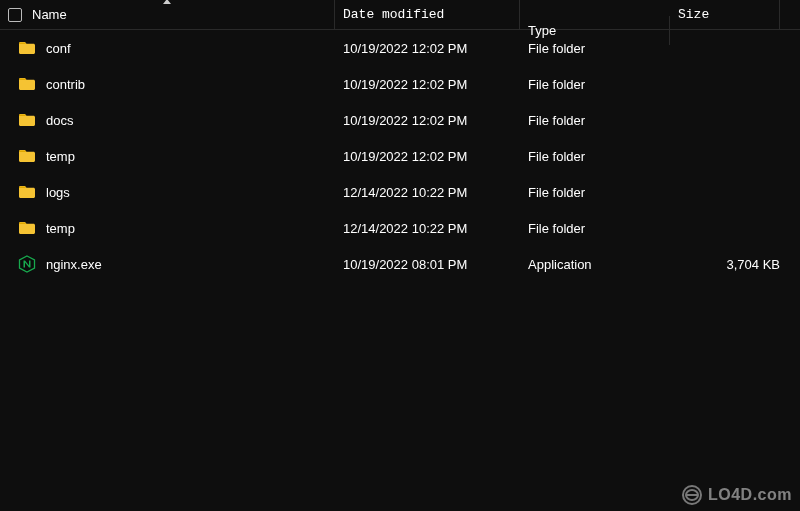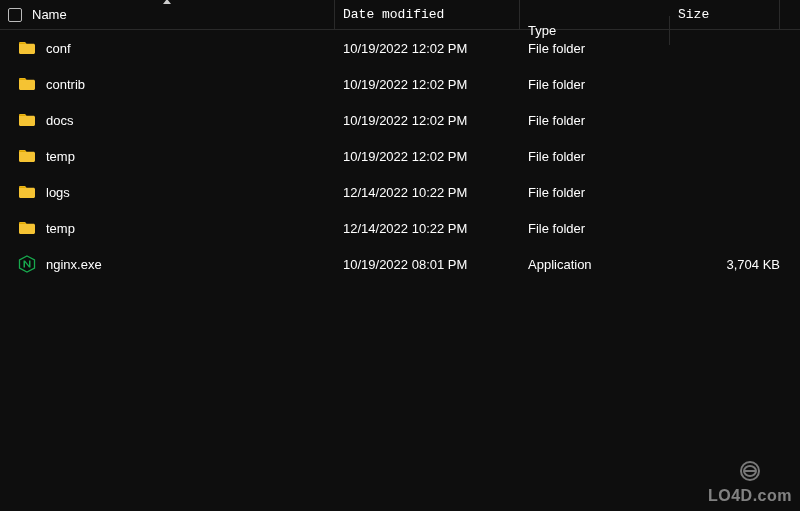--- a/index.html
+++ b/index.html
@@ -79,21 +79,20 @@
     right: 8px;
     bottom: 6px;
     display: flex;
     align-items: center;
     gap: 6px;
     opacity: 0.55;
     color: #e0e0e0;
     font-weight: 600;
     font-size: 16px;
     letter-spacing: 0.5px;
-    flex-direction: column;
   }
   .watermark .globe {
     width: 20px; height: 20px;
     border: 2px solid #cfcfcf;
     border-radius: 50%;
     position: relative;
   }
   .watermark .globe::before {
     content: "";
     position: absolute;

